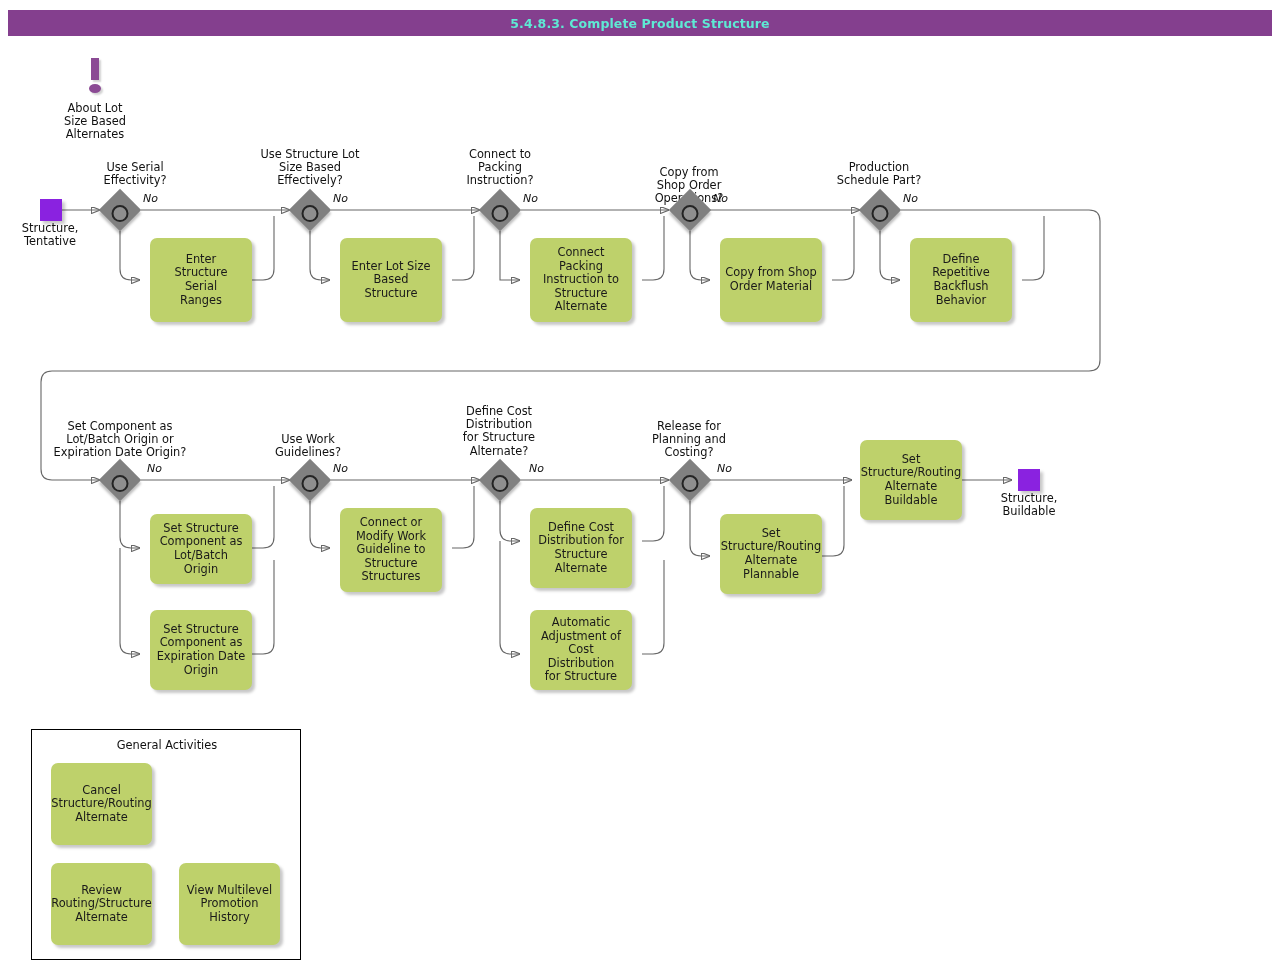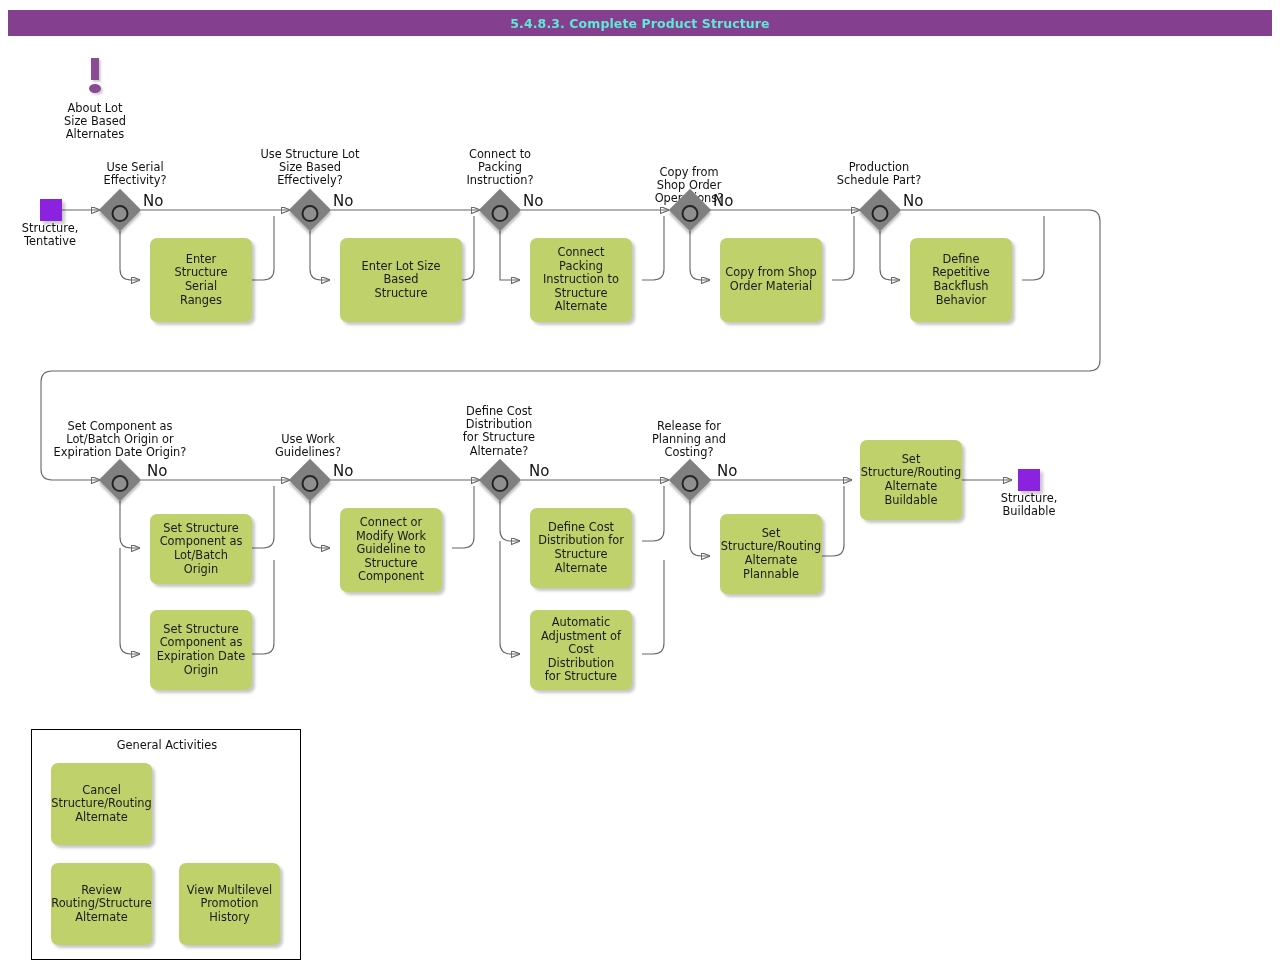--- a/index.html
+++ b/index.html
@@ -95,22 +95,23 @@
   .label {
     position: absolute;
     font-size: 11.4px;
     line-height: 13.2px;
     color: #111111;
     text-align: center;
     white-space: pre-line;
   }
   .yn-label {
     position: absolute;
-    font-size: 15px;
+    font-size: 11px;
     color: #111111;
+    font-style: italic;
   }
 
   
   .note-icon {
     position: absolute;
     width: 26px;
     height: 38px;
   }
   .note-icon .bang-bar {
     position: absolute;
@@ -242,21 +243,21 @@
 <div class="node activity" style="left: 150px; top: 238px; width: 102px; height: 84px; white-space: pre-line;">Enter
 Structure
 Serial
 Ranges</div>
 
 <div class="label" style="left: 243px; top: 148px; width: 134px; white-space: pre-line;">Use Structure Lot
 Size Based
 Effectively?</div>
 <div class="node decision" style="left:295px; top:195px;"></div>
 <div class="yn-label" style="left:333px; top:192px;">No</div>
-<div class="node activity" style="left: 340px; top: 238px; width: 122px; height: 84px; white-space: pre-line;">Enter Lot Size
+<div class="node activity" style="left: 340px; top: 238px; width: 102px; height: 84px; white-space: pre-line;">Enter Lot Size
 Based
 Structure</div>
 
 <div class="label" style="left: 440px; top: 148px; width: 120px; white-space: pre-line;">Connect to
 Packing
 Instruction?</div>
 <div class="node decision" style="left:485px; top:195px;"></div>
 <div class="yn-label" style="left:523px; top:192px;">No</div>
 <div class="node activity" style="left: 530px; top: 238px; width: 102px; height: 84px; white-space: pre-line;">Connect Packing
 Instruction to
@@ -295,21 +296,21 @@
 Origin</div>
 
 <div class="label" style="left: 250px; top: 433px; width: 116px; white-space: pre-line;">Use Work
 Guidelines?</div>
 <div class="node decision" style="left:295px; top:465px;"></div>
 <div class="yn-label" style="left:333px; top:462px;">No</div>
 <div class="node activity" style="left: 340px; top: 508px; width: 102px; height: 84px; white-space: pre-line;">Connect or
 Modify Work
 Guideline to
 Structure
-Component</div>
+Structures</div>
 
 <div class="label" style="left: 440px; top: 405px; width: 118px; white-space: pre-line;">Define Cost
 Distribution
 for Structure
 Alternate?</div>
 <div class="node decision" style="left:485px; top:465px;"></div>
 <div class="yn-label" style="left:529px; top:462px;">No</div>
 <div class="node activity" style="left: 530px; top: 508px; width: 102px; height: 80px; white-space: pre-line;">Define Cost
 Distribution for
 Structure

